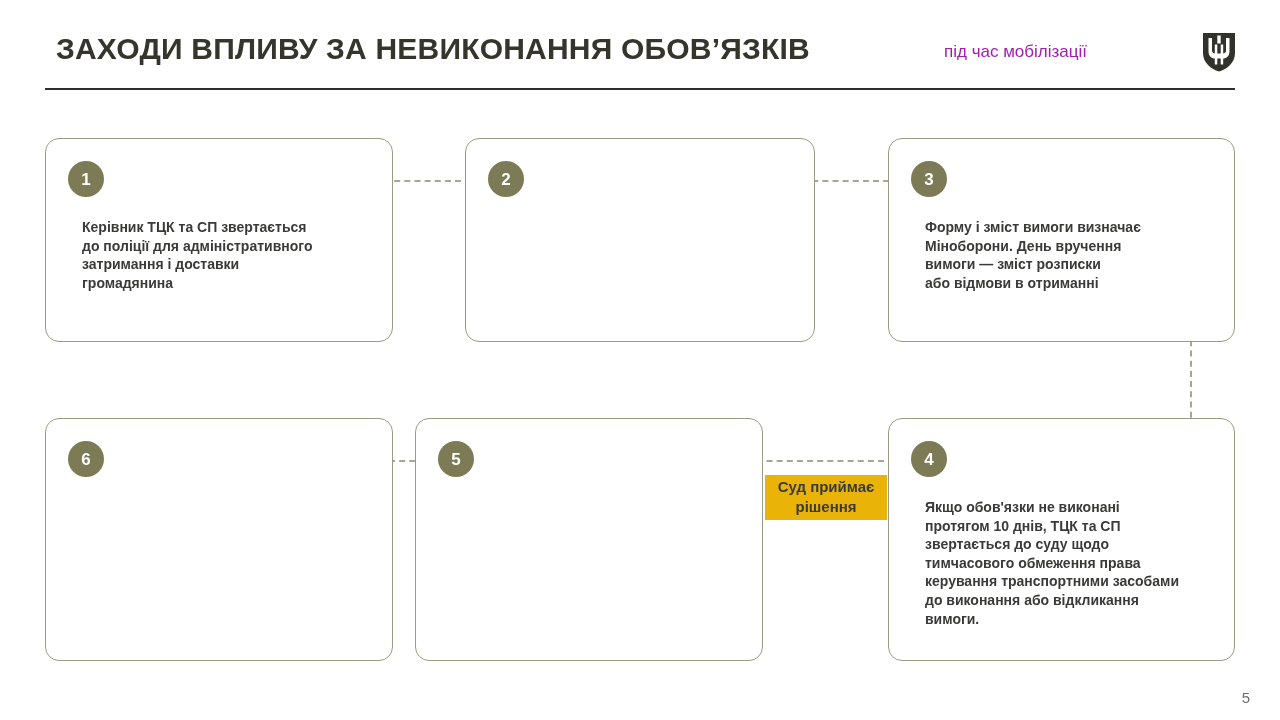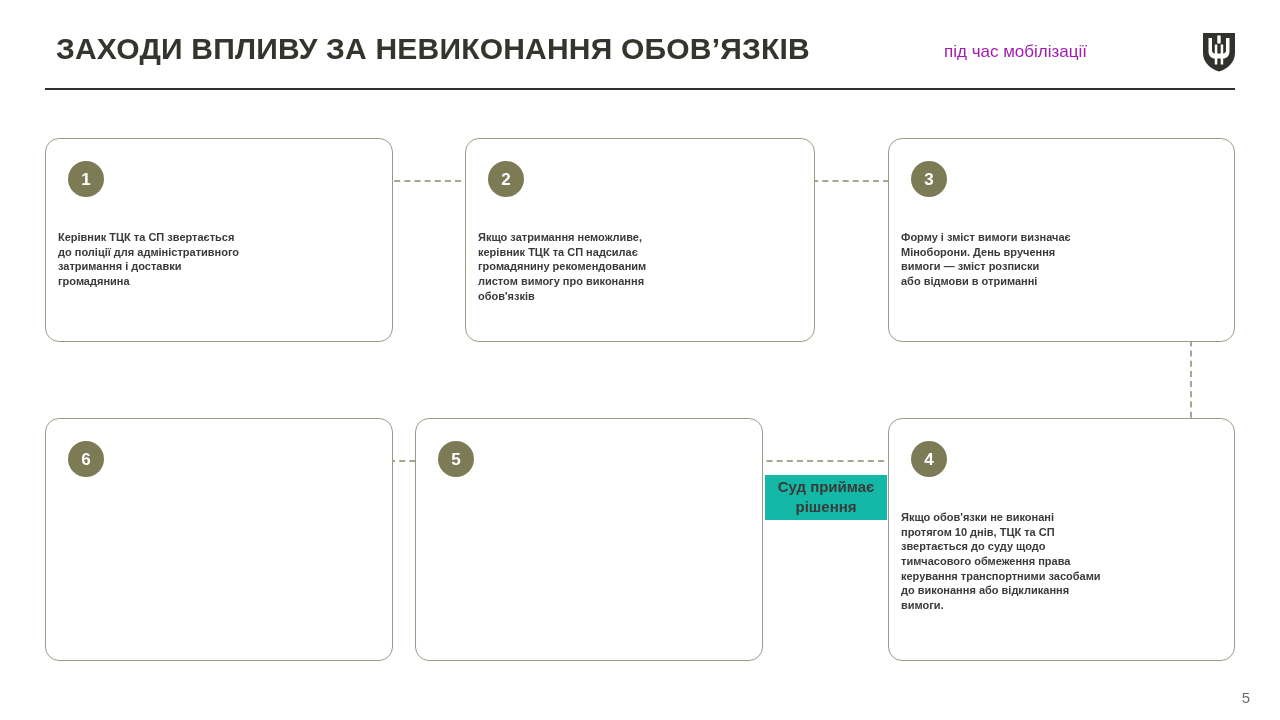--- a/index.html
+++ b/index.html
@@ -77,29 +77,28 @@
     color: #ffffff;
     font-size: 17px;
     font-weight: bold;
     display: flex;
     align-items: center;
     justify-content: center;
     line-height: 1;
   }
   .card-text {
     position: absolute;
-    left: 12px;
+    left: 36px;
     top: 79px;
     right: 14px;
-    font-size: 11px;
+    font-size: 14px;
     font-weight: 600;
     line-height: 1.33;
     color: #3a3a38;
     white-space: pre-line;
-    margin-top: 12px;
   }
 
   
   #card-1 { left: 45px;  top: 138px; width: 348px; height: 204px; }
   #card-2 { left: 465px; top: 138px; width: 350px; height: 204px; }
   #card-3 { left: 888px; top: 138px; width: 347px; height: 204px; }
   #card-6 { left: 45px;  top: 418px; width: 348px; height: 243px; }
   #card-5 { left: 415px; top: 418px; width: 348px; height: 243px; }
   #card-4 { left: 888px; top: 418px; width: 347px; height: 243px; }
 
@@ -126,21 +125,21 @@
     position: absolute;
     left: 765px;
     top: 475px;
     width: 122px;
     text-align: center;
     font-size: 15px;
     font-weight: 600;
     line-height: 1.35;
     color: #3a3a38;
     z-index: 4;
-    background: #14b8a6;
+    background: #eab308;
     padding: 2px 0;
   }
 
   
   #page-number {
     position: absolute;
     right: 30px;
     bottom: 14px;
     font-size: 15px;
     color: #6e6e68;
@@ -176,25 +175,20 @@
 <div class="card" id="card-1">
   <div class="badge">1</div>
   <div class="card-text">Керівник ТЦК та СП звертається
 до поліції для адміністративного
 затримання і доставки
 громадянина</div>
 </div>
 
 <div class="card" id="card-2">
   <div class="badge">2</div>
-  <div class="card-text">Якщо затримання неможливе,
-керівник ТЦК та СП надсилає
-громадянину рекомендованим
-листом вимогу про виконання
-обов'язків</div>
 </div>
 
 <div class="card" id="card-3">
   <div class="badge">3</div>
   <div class="card-text">Форму і зміст вимоги визначає
 Міноборони. День вручення
 вимоги — зміст розписки
 або відмови в отриманні</div>
 </div>
 

